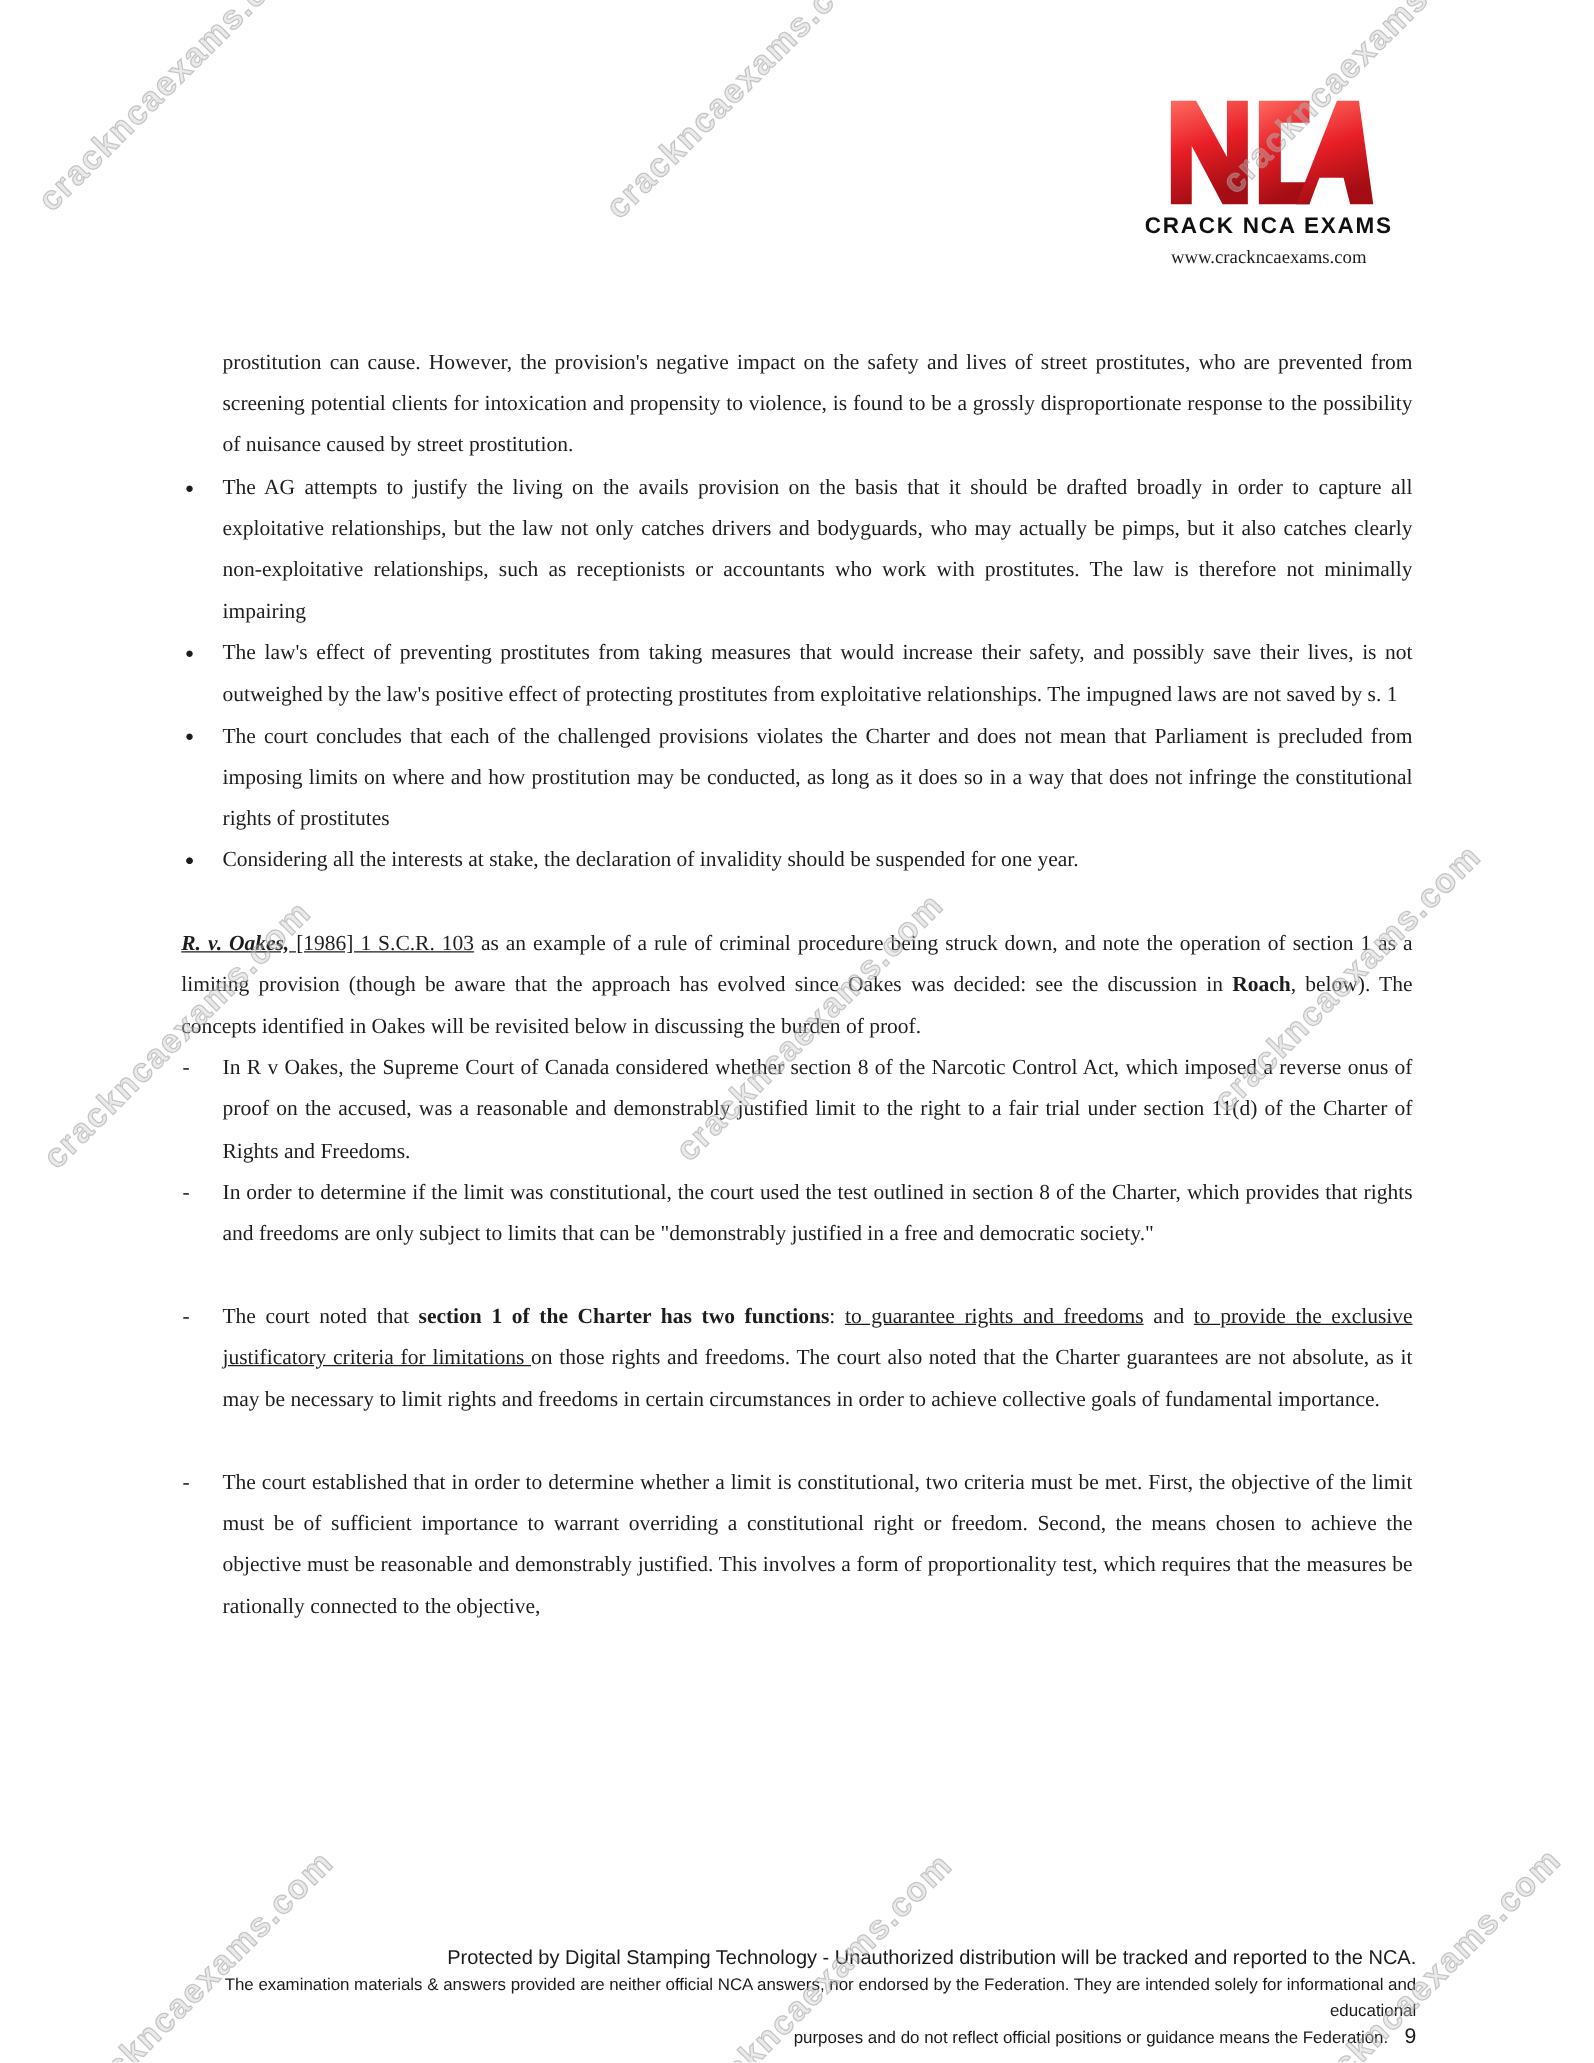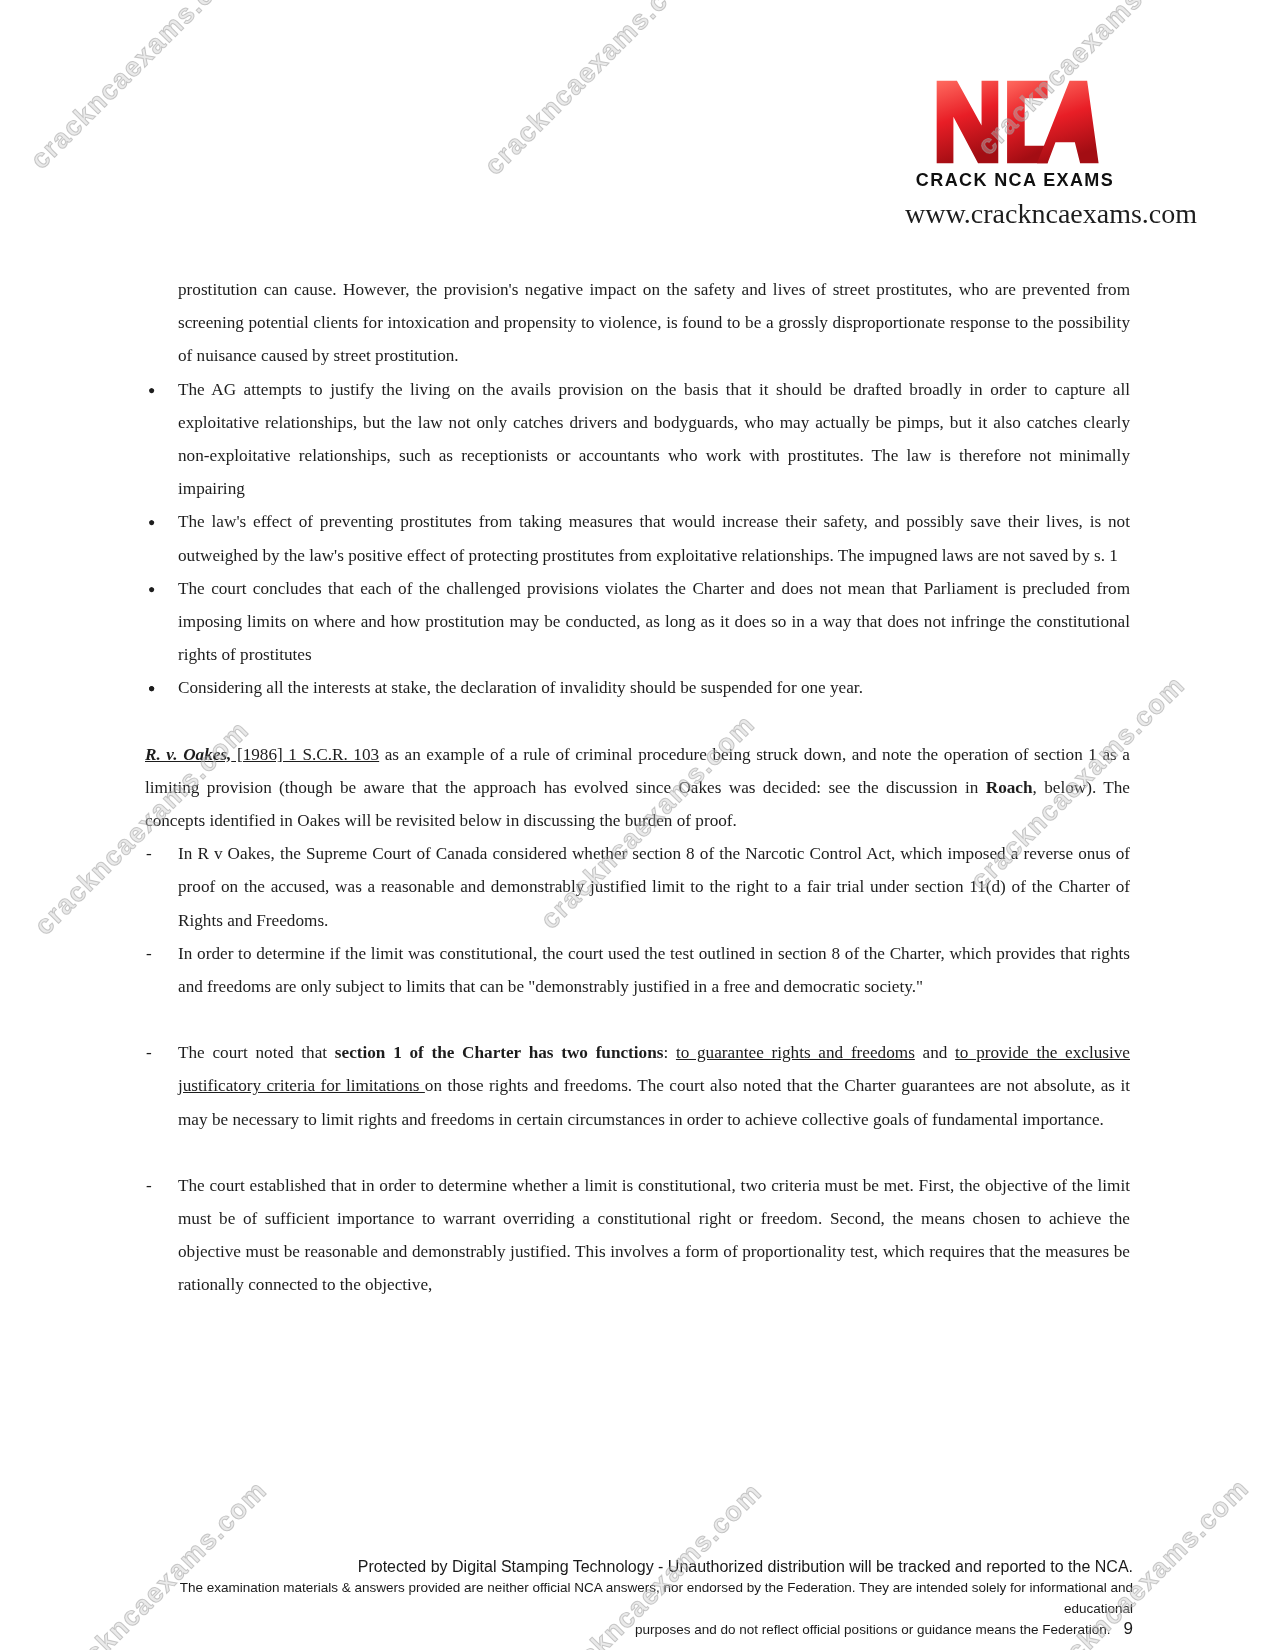--- a/index.html
+++ b/index.html
@@ -10,21 +10,21 @@
   .wm{position:absolute;white-space:nowrap;pointer-events:none;z-index:4;
       font-family:"Liberation Sans",sans-serif;font-weight:600;font-size:27px;letter-spacing:1.5px;
       color:rgba(200,200,200,0.38);-webkit-text-stroke:1px rgba(158,158,158,0.55);
       transform:translate(-50%,-50%) rotate(-45deg);}
 
   
   .logo{position:absolute;top:78px;right:150px;width:220px;text-align:center;z-index:1;}
   .logo svg{display:block;margin:0 auto;}
   .logo-name{font-family:"Liberation Sans",sans-serif;font-weight:bold;font-size:18px;
              letter-spacing:1.4px;color:#101010;margin-top:4px;white-space:nowrap;}
-  .logo-site{font-family:"Liberation Serif",serif;font-size:28px;color:#1d1d1d;margin-top:7px;white-space:nowrap;}
+  .logo-site{font-family:"Liberation Serif",serif;font-size:15px;color:#1d1d1d;margin-top:7px;white-space:nowrap;}
 
   
   .body-text{position:absolute;left:145px;top:273px;width:985px;z-index:1;
              font-size:17.2px;line-height:33.2px;text-align:justify;}
   .item{position:relative;padding-left:33px;}
   .flush{padding-left:0;}
   .marker{position:absolute;text-align:left;}
   .dot{left:3px;top:1px;font-size:12px;}
   .dash{left:1px;top:0;}
   .mt{margin-top:33px;}

